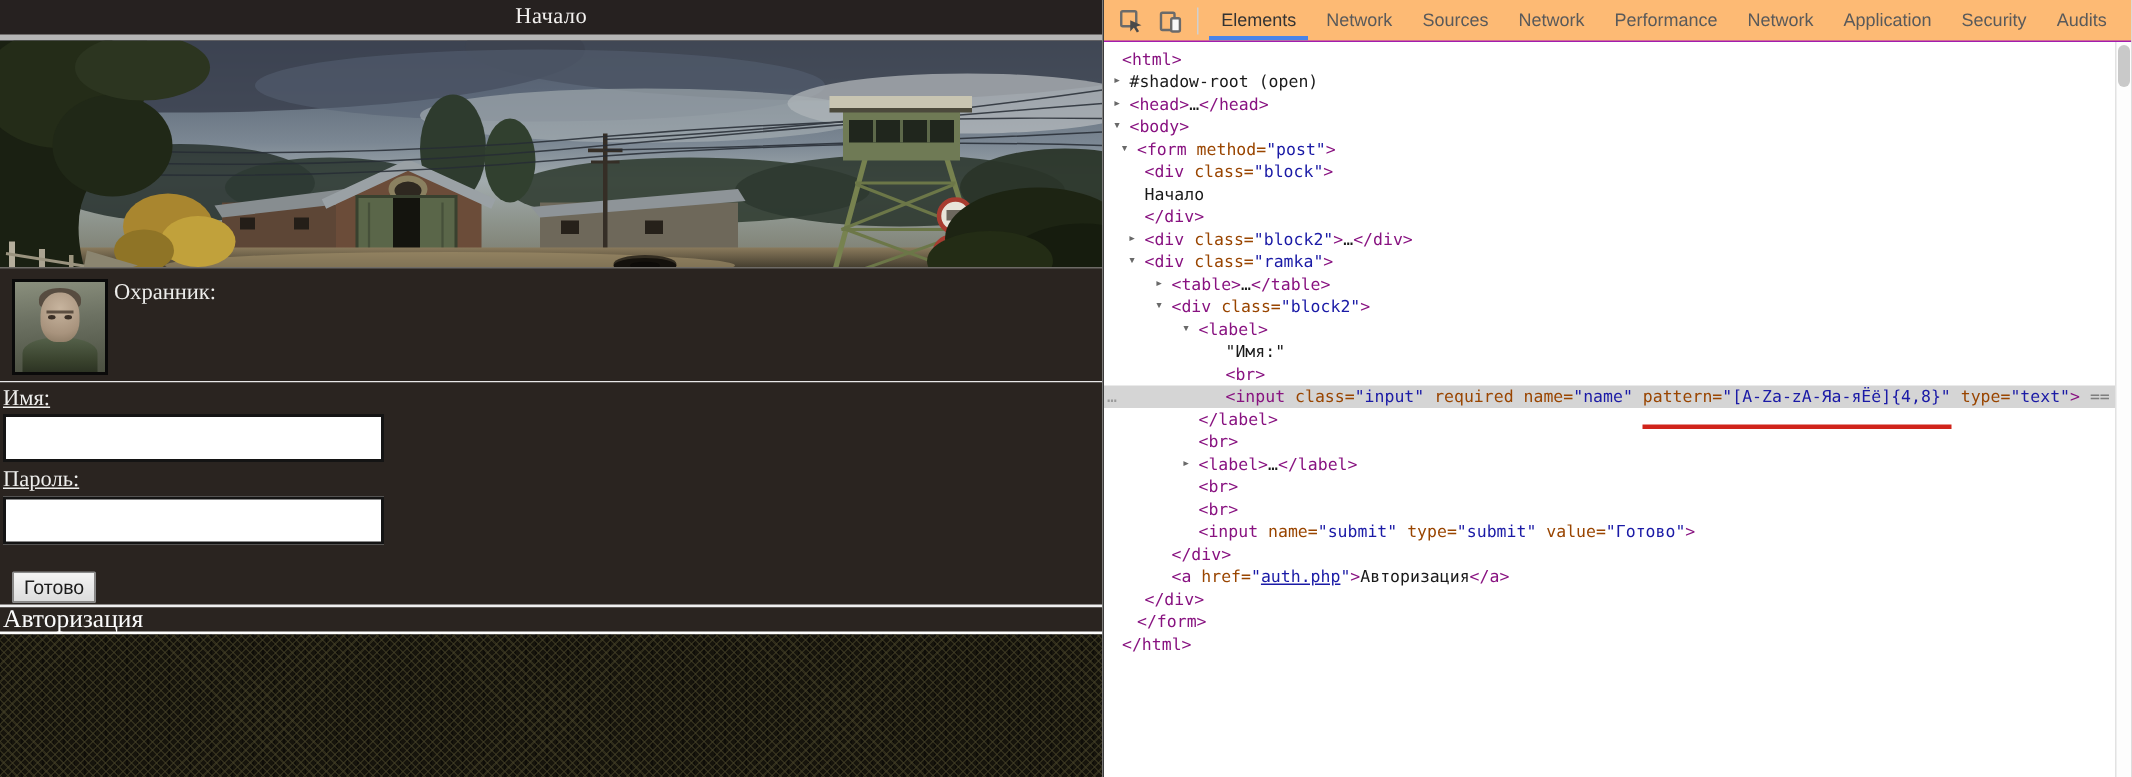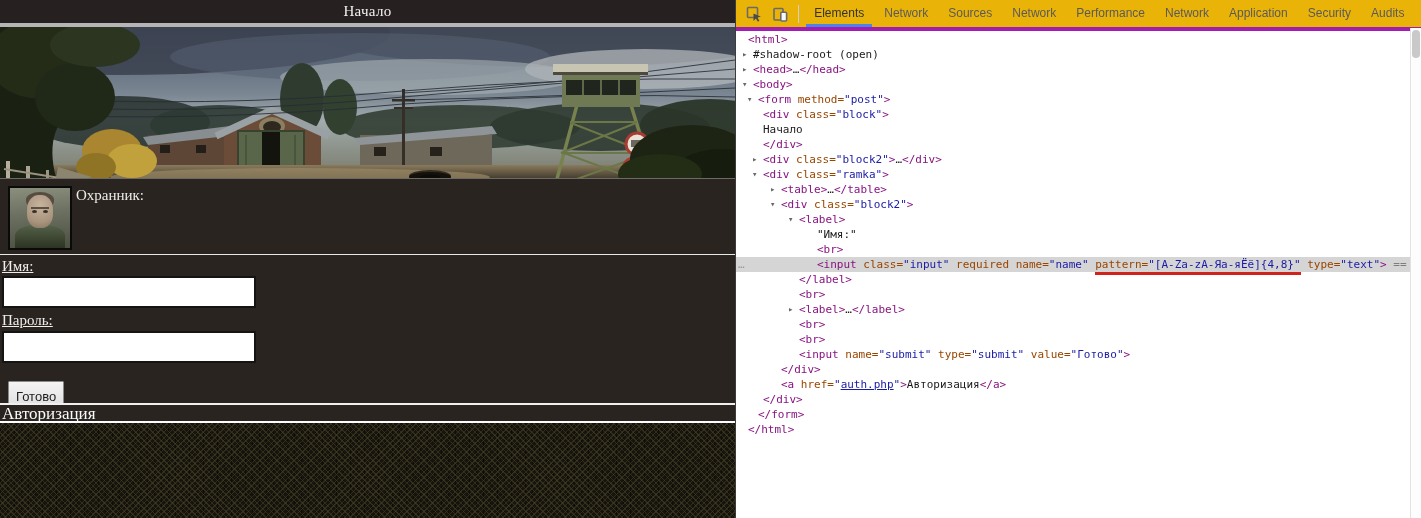--- a/index.html
+++ b/index.html
@@ -28,36 +28,36 @@
   .guard-name{color:#ececea;font-size:15px;line-height:18px;}
   .guard-msg{color:#00b50a;font-size:14px;line-height:19px;margin-top:1px;}
 
   .hline1{position:absolute;left:0;top:254px;width:100%;height:1px;background:#e8e8e8;}
   .fields{position:absolute;left:0;top:255px;width:100%;height:148px;background:#2a2420;}
   .field-label{position:absolute;left:2px;color:#eeeeec;font-family:"Liberation Serif",serif;font-size:15px;line-height:18px;text-decoration:underline;}
   .lbl-name{top:2px}.lbl-pass{top:56px}
   .tin{position:absolute;left:2px;width:244px;height:28px;border:2px solid #141414;background:#fff;outline:none;
     font-family:"Liberation Serif",serif;font-size:15px;padding:0 3px;}
   .in-name{top:21px}.in-pass{top:76px}
-  .submit{position:absolute;left:8px;top:126px;height:31px;min-width:48px;padding:0 7px;
+  .submit{position:absolute;left:8px;top:126px;height:21px;min-width:48px;padding:0 7px;
     font-family:"Liberation Sans",sans-serif;font-size:13px;color:#1c1c1c;
     background:linear-gradient(180deg,#f4f4f4,#dcdcdc);border:1px solid #8a8a8a;border-radius:1px;}
   .hline2{position:absolute;left:0;top:403px;width:100%;height:2px;background:#f0f0f0;}
   .auth-row{position:absolute;left:0;top:405px;width:100%;height:16px;background:#2a2420;}
   .auth{color:#fbfbfb;font-family:"Liberation Serif",serif;font-size:17px;line-height:16px;margin-left:2px;text-decoration:none;cursor:pointer;}
   .hline3{position:absolute;left:0;top:421px;width:100%;height:2px;background:#fdfdfd;}
   .texture{position:absolute;left:0;top:423px;width:100%;bottom:0;background-color:#16140c;
     background-image:
       repeating-linear-gradient(45deg,rgba(70,66,40,.55) 0 1px,transparent 1px 4px),
       repeating-linear-gradient(-45deg,rgba(70,66,40,.55) 0 1px,transparent 1px 4px),
       repeating-linear-gradient(90deg,rgba(0,0,0,.35) 0 1px,transparent 1px 7px);}
 
   
   .devtools{position:absolute;left:735px;top:0;right:0;bottom:0;background:#fff;border-left:1px solid #3c3c3c;overflow:hidden;}
-  .dt-toolbar{position:absolute;left:0;top:0;right:0;height:27px;background:#eab308;border-bottom:4px solid #a21caf;
+  .dt-toolbar{position:absolute;left:0;top:0;right:0;height:27px;background:#fdba74;border-bottom:1px solid #a21caf;
     display:flex;align-items:center;}
   .dt-icon{width:20px;height:20px;display:flex;align-items:center;justify-content:center;cursor:pointer;}
   .dt-icon.first{margin-left:8px}
   .dt-icon+.dt-icon{margin-left:7px}
   .dt-sep{width:1px;height:18px;background:#d0d0d0;margin:0 3px 0 9px;}
   .dt-tabs{display:flex;height:27px;margin-left:2px;overflow:hidden;}
   .dt-tab{position:relative;padding:0 10px;line-height:27px;font-size:12px;color:#5a5a5a;white-space:nowrap;cursor:pointer;}
   .dt-tab.active{color:#333;}
   .dt-tab.active::after{content:"";position:absolute;left:2px;right:2px;bottom:0;height:3px;background:#4a84e8;}
 
@@ -66,21 +66,21 @@
   .dt-row{position:relative;height:15px;line-height:15px;white-space:pre;cursor:default;}
   .dt-row.hl{background:#d5d5d5;margin-right:-10px;padding-right:10px;}
   .dt-dots{position:absolute;left:2px;top:0;color:#9a9a9a;font-size:11px;letter-spacing:-1px;}
   .dt-arrow{position:absolute;top:0;color:#696969;font-size:9px;line-height:15px;}
   .seg-tag{color:#881280}
   .seg-attr{color:#994500}
   .seg-val{color:#1a1aa6}
   .seg-txt{color:#1a1a1a}
   .seg-dim{color:#7e7e7e}
   .seg-link{color:#1a1aa6;text-decoration:underline}
-  .ru{border-bottom:3px solid #d0241b;padding-bottom:1px;text-align:center;}
+  .ru{border-bottom:3px solid #d0241b;padding-bottom:12px;text-align:center;}
 
   .dt-scroll{position:absolute;right:0;top:28px;width:10px;bottom:0;background:#fdfdfd;border-left:1px solid #e2e2e2;}
   .dt-thumb{position:absolute;left:1px;right:1px;top:2px;height:28px;background:#c9c9c9;border-radius:4px;}
 </style>
 </head>
 <body>
 
 <div class="screen">
 
   <div class="webpage">

